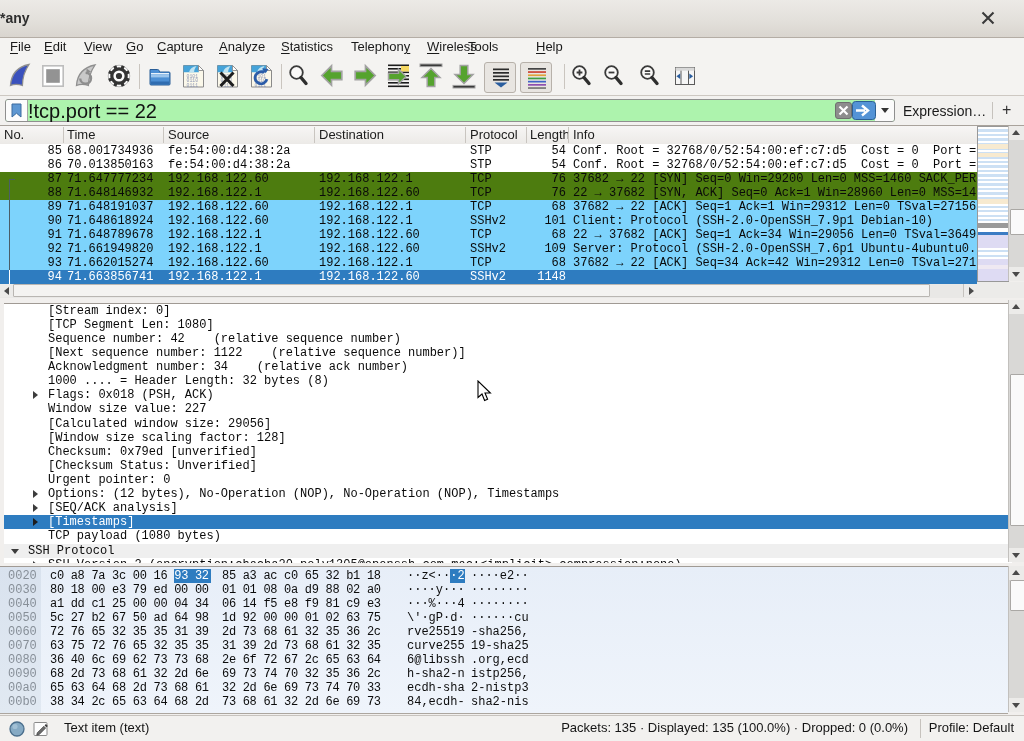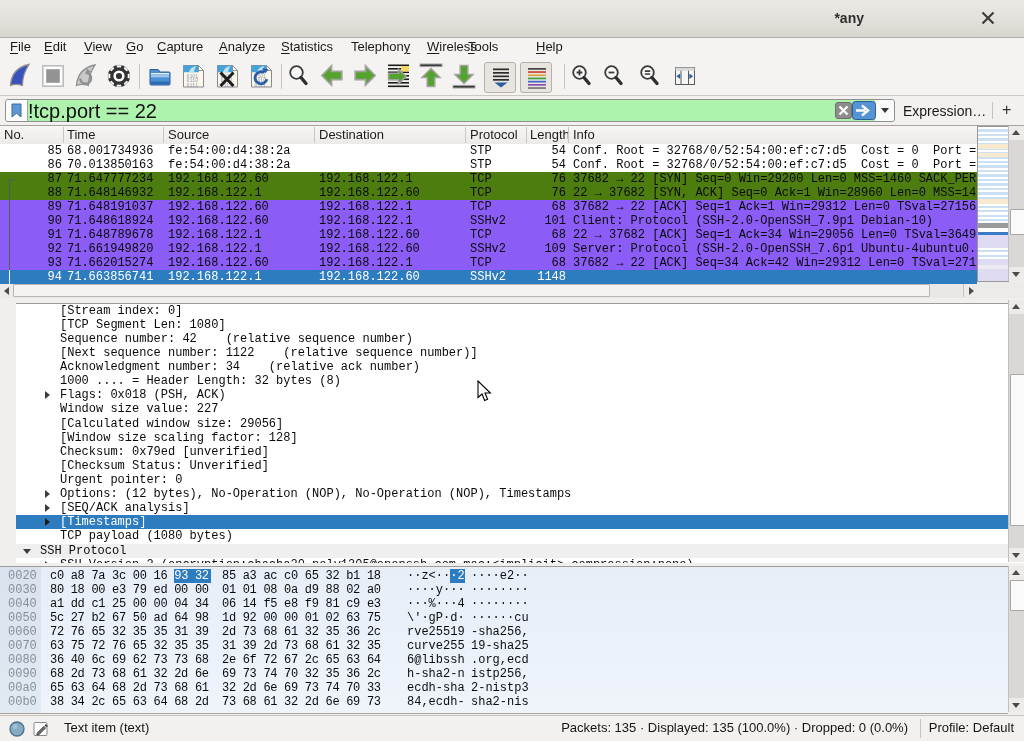--- a/index.html
+++ b/index.html
@@ -1,21 +1,21 @@
 <!DOCTYPE html>
 <html><head><meta charset="utf-8">
 <style>
 html,body{margin:0;padding:0}
 body{width:1024px;height:741px;overflow:hidden;background:#f1efed;font-family:"Liberation Sans",sans-serif}
 #win{position:relative;width:1024px;height:741px}
 .a{position:absolute}
 .mono{font-family:"Liberation Mono",monospace;font-size:12px;line-height:14px;white-space:pre}
 
 #titlebar{left:0;top:0;width:1024px;height:37px;background:linear-gradient(#eceae6 0%,#e3e0db 55%,#d9d5cf 100%);border-bottom:1px solid #b4ada5}
-#title{left:0;top:10px;width:864px;text-align:right;font-size:14px;font-weight:bold;color:#2e2e2e}
+#title{left:0;top:10px;width:864px;text-align:left;font-size:14px;font-weight:bold;color:#2e2e2e}
 #closex{left:978px;top:8px;width:20px;height:20px}
 
 #menubar{left:0;top:38px;width:1024px;height:20px;background:#f4f3f1;font-size:13px;color:#1a1a1a}
 .mi{position:absolute;top:1px}
 .mi u{text-decoration:underline;text-underline-offset:2px}
 
 #toolbar{left:0;top:58px;width:1024px;height:37px;background:#f4f3f1;border-bottom:1px solid #cdc8c2}
 .tsep{position:absolute;top:6px;width:1px;height:25px;background:#cac5bf}
 .tbtn{position:absolute;top:62px;width:30px;height:29px;background:#e8e5e1;border:1px solid #b7b1aa;border-radius:3px}
 
@@ -28,32 +28,32 @@
 
 #pkthdr{left:0;top:126px;width:1024px;height:18px;background:linear-gradient(#f7f6f5,#eceae7);border-bottom:1px solid #b5b1ac;font-size:13px;color:#1c1c1c}
 .hsep{position:absolute;top:1px;width:1px;height:16px;background:#c9c5c0}
 .hlbl{position:absolute;top:1px;white-space:nowrap}
 
 #pktlist{left:0;top:144px;width:978px;height:141px;background:#fff;overflow:hidden}
 .prow{position:absolute;left:0;width:978px;height:14px;overflow:hidden}
 .prow span{position:absolute;top:0;white-space:pre}
 .rw{background:#ffffff;color:#0a0a0a}
 .rg{background:#4d7c0f;color:#0a0a0a}
-.rl{background:#8b5cf6;color:#0a0a0a}
+.rl{background:#7dd3fc;color:#0a0a0a}
 .rs{background:#2e7cc0;color:#ffffff}
 .cno{left:0;width:62px;text-align:right}
 .ctime{left:67px}.csrc{left:168px}.cdst{left:319px}.cproto{left:470px}
 .clen{left:490px;width:76px;text-align:right}
 .cinfo{left:573px;width:404px;overflow:hidden}
 .sbthumb{position:absolute;left:1px;width:13px;background:#fafafa;border:1px solid #aaa8a5;border-radius:1px}
 .sbbtn{position:absolute;left:0;width:15px;height:14px;background:#ecebe9}
 .arrow-up{width:0;height:0;border-left:4px solid transparent;border-right:4px solid transparent;border-bottom:5px solid #4a4a4a;position:absolute;left:3px;top:4px}
 .arrow-dn{width:0;height:0;border-left:4px solid transparent;border-right:4px solid transparent;border-top:5px solid #4a4a4a;position:absolute;left:3px;top:5px}
 
-#details{left:16px;top:303px;width:1008px;height:259px;background:#fff;border-top:1px solid #a09a94;overflow:hidden}
+#details{left:4px;top:303px;width:1008px;height:259px;background:#fff;border-top:1px solid #a09a94;overflow:hidden}
 .dline{position:absolute;left:0;width:1008px;height:14px;color:#0a0a0a}
 .tri-r{position:absolute;width:0;height:0;border-top:4px solid transparent;border-bottom:4px solid transparent;border-left:5px solid #3c3c3c}
 .tri-d{position:absolute;width:0;height:0;border-left:4px solid transparent;border-right:4px solid transparent;border-top:5px solid #3c3c3c}
 
 #hexpane{left:0;top:566px;width:1008px;height:148px;border-bottom:1px solid #aca69f;box-sizing:border-box;background:linear-gradient(#e7eef8,#eff4fb);border-top:1px solid #a09a94;overflow:hidden}
 #hexstrip{left:0;top:0;width:41px;height:146px;background:linear-gradient(#d9e2ee,#e1e9f2)}
 .hxl{position:absolute;height:14px;color:#0c0c0c}
 .hoff{position:absolute;left:8px;color:#878f98}
 .hx1{position:absolute;left:50px;letter-spacing:-0.3px}
 .hx2{position:absolute;left:222px;letter-spacing:-0.3px}

